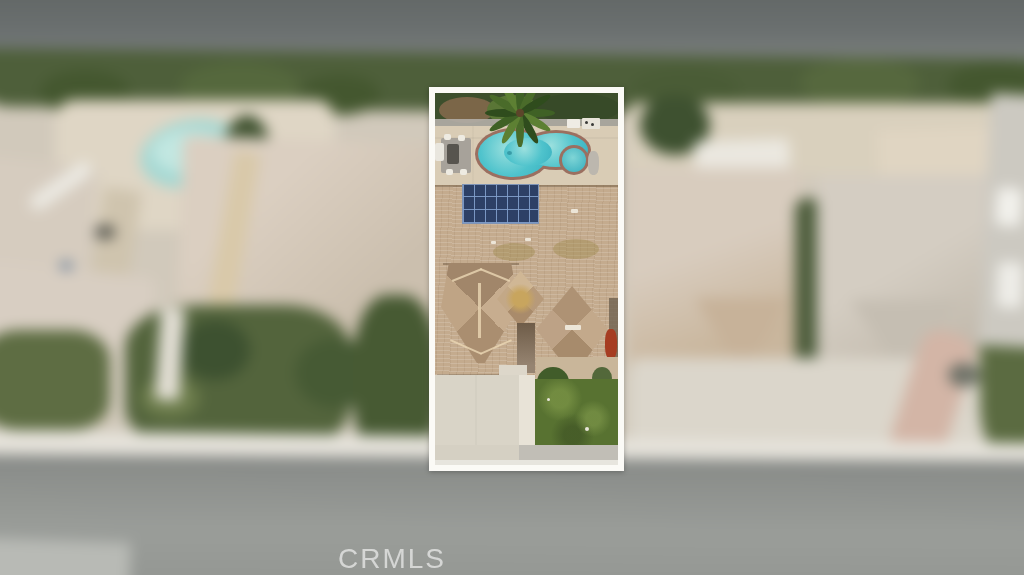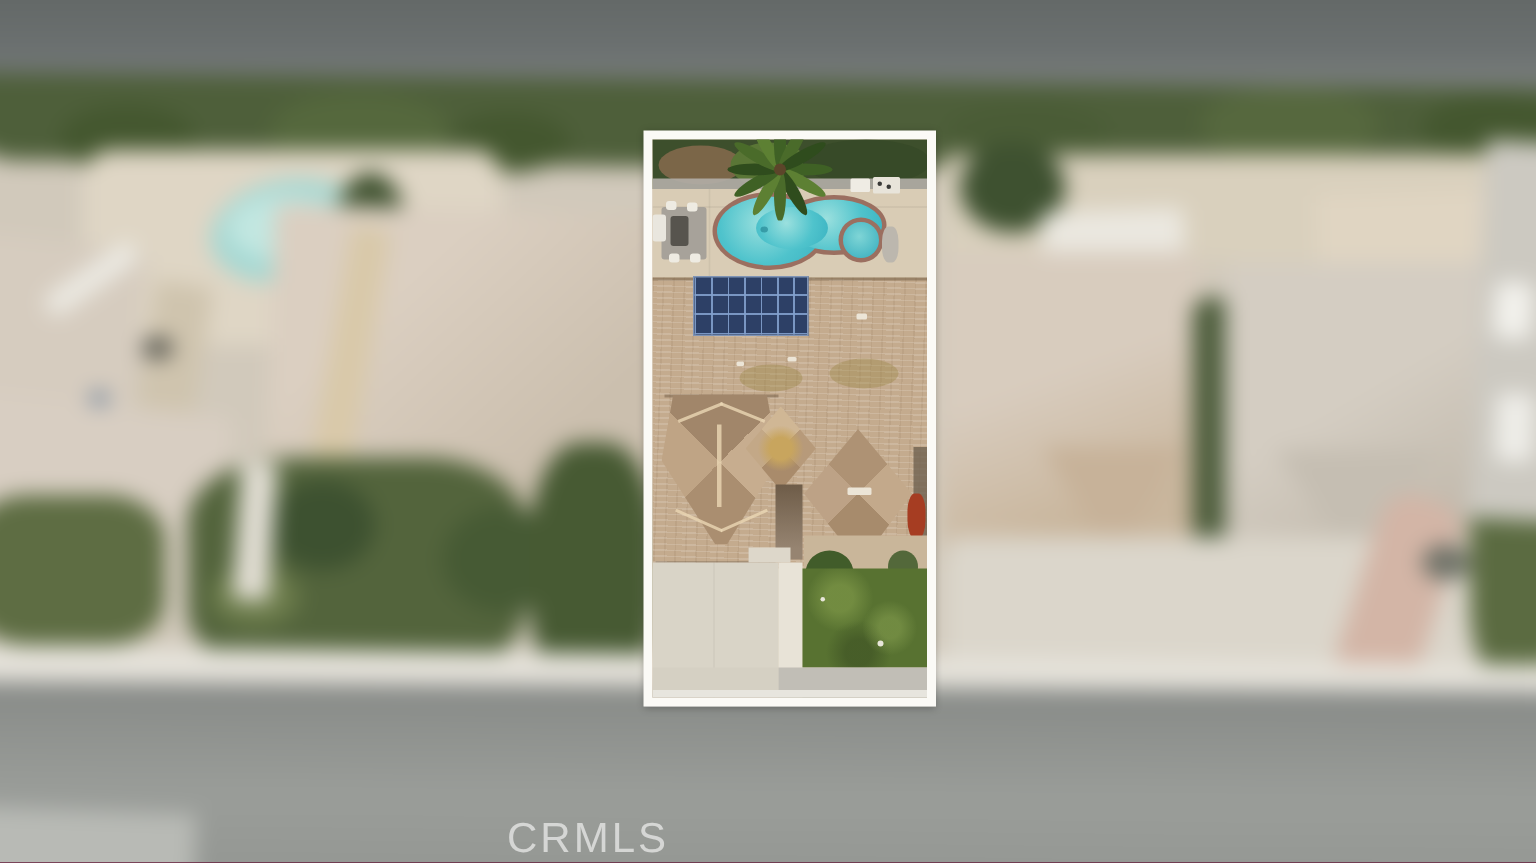--- a/index.html
+++ b/index.html
@@ -1,17 +1,17 @@
 <!DOCTYPE html>
 <html style="--frame_border: #fbfaf6; --road_top: #6b7070; --road_bottom: #8f928e; --sidewalk: #e6e3db; --hedge_green: #4e5f3a; --lawn_green: #587231; --neighbor_pool_blue: #a5d8d3; --pool_water: #4fc3cc; --pool_coping: #9b6f60; --solar_panel_blue: #2d4066; --roof_tile_tan: #c4ab8e; --deck_beige: #d9ccb5; --concrete: #d9d4c7; --watermark_white: rgba(255,255,255,0.6);"><head>
 <meta charset="utf-8">
 <style>
   html,body{margin:0;padding:0;background:#222;}
   .scene{position:relative;width:1024px;height:575px;overflow:hidden;
-         font-family:"Liberation Sans",sans-serif;background:#be185d;}
+         font-family:"Liberation Sans",sans-serif;background:#15803d;}
   .abs{position:absolute;}
   .r50{border-radius:50%;}
 
   
   .blur{position:absolute;inset:0;filter:blur(7px);}
   .base{inset:-30px;background:#d1c9bb;}
   .top-sidewalk{left:-30px;top:-30px;width:1114px;height:115px;background:var(--sidewalk,#e6e3db);
                 border-radius:0 0 34px 26px / 0 0 24px 20px;}
   .top-road{left:-30px;top:-30px;width:1114px;height:90px;
             background:linear-gradient(180deg,#5d6260,var(--road_top,#6b7070) 70%,#7b807d);

